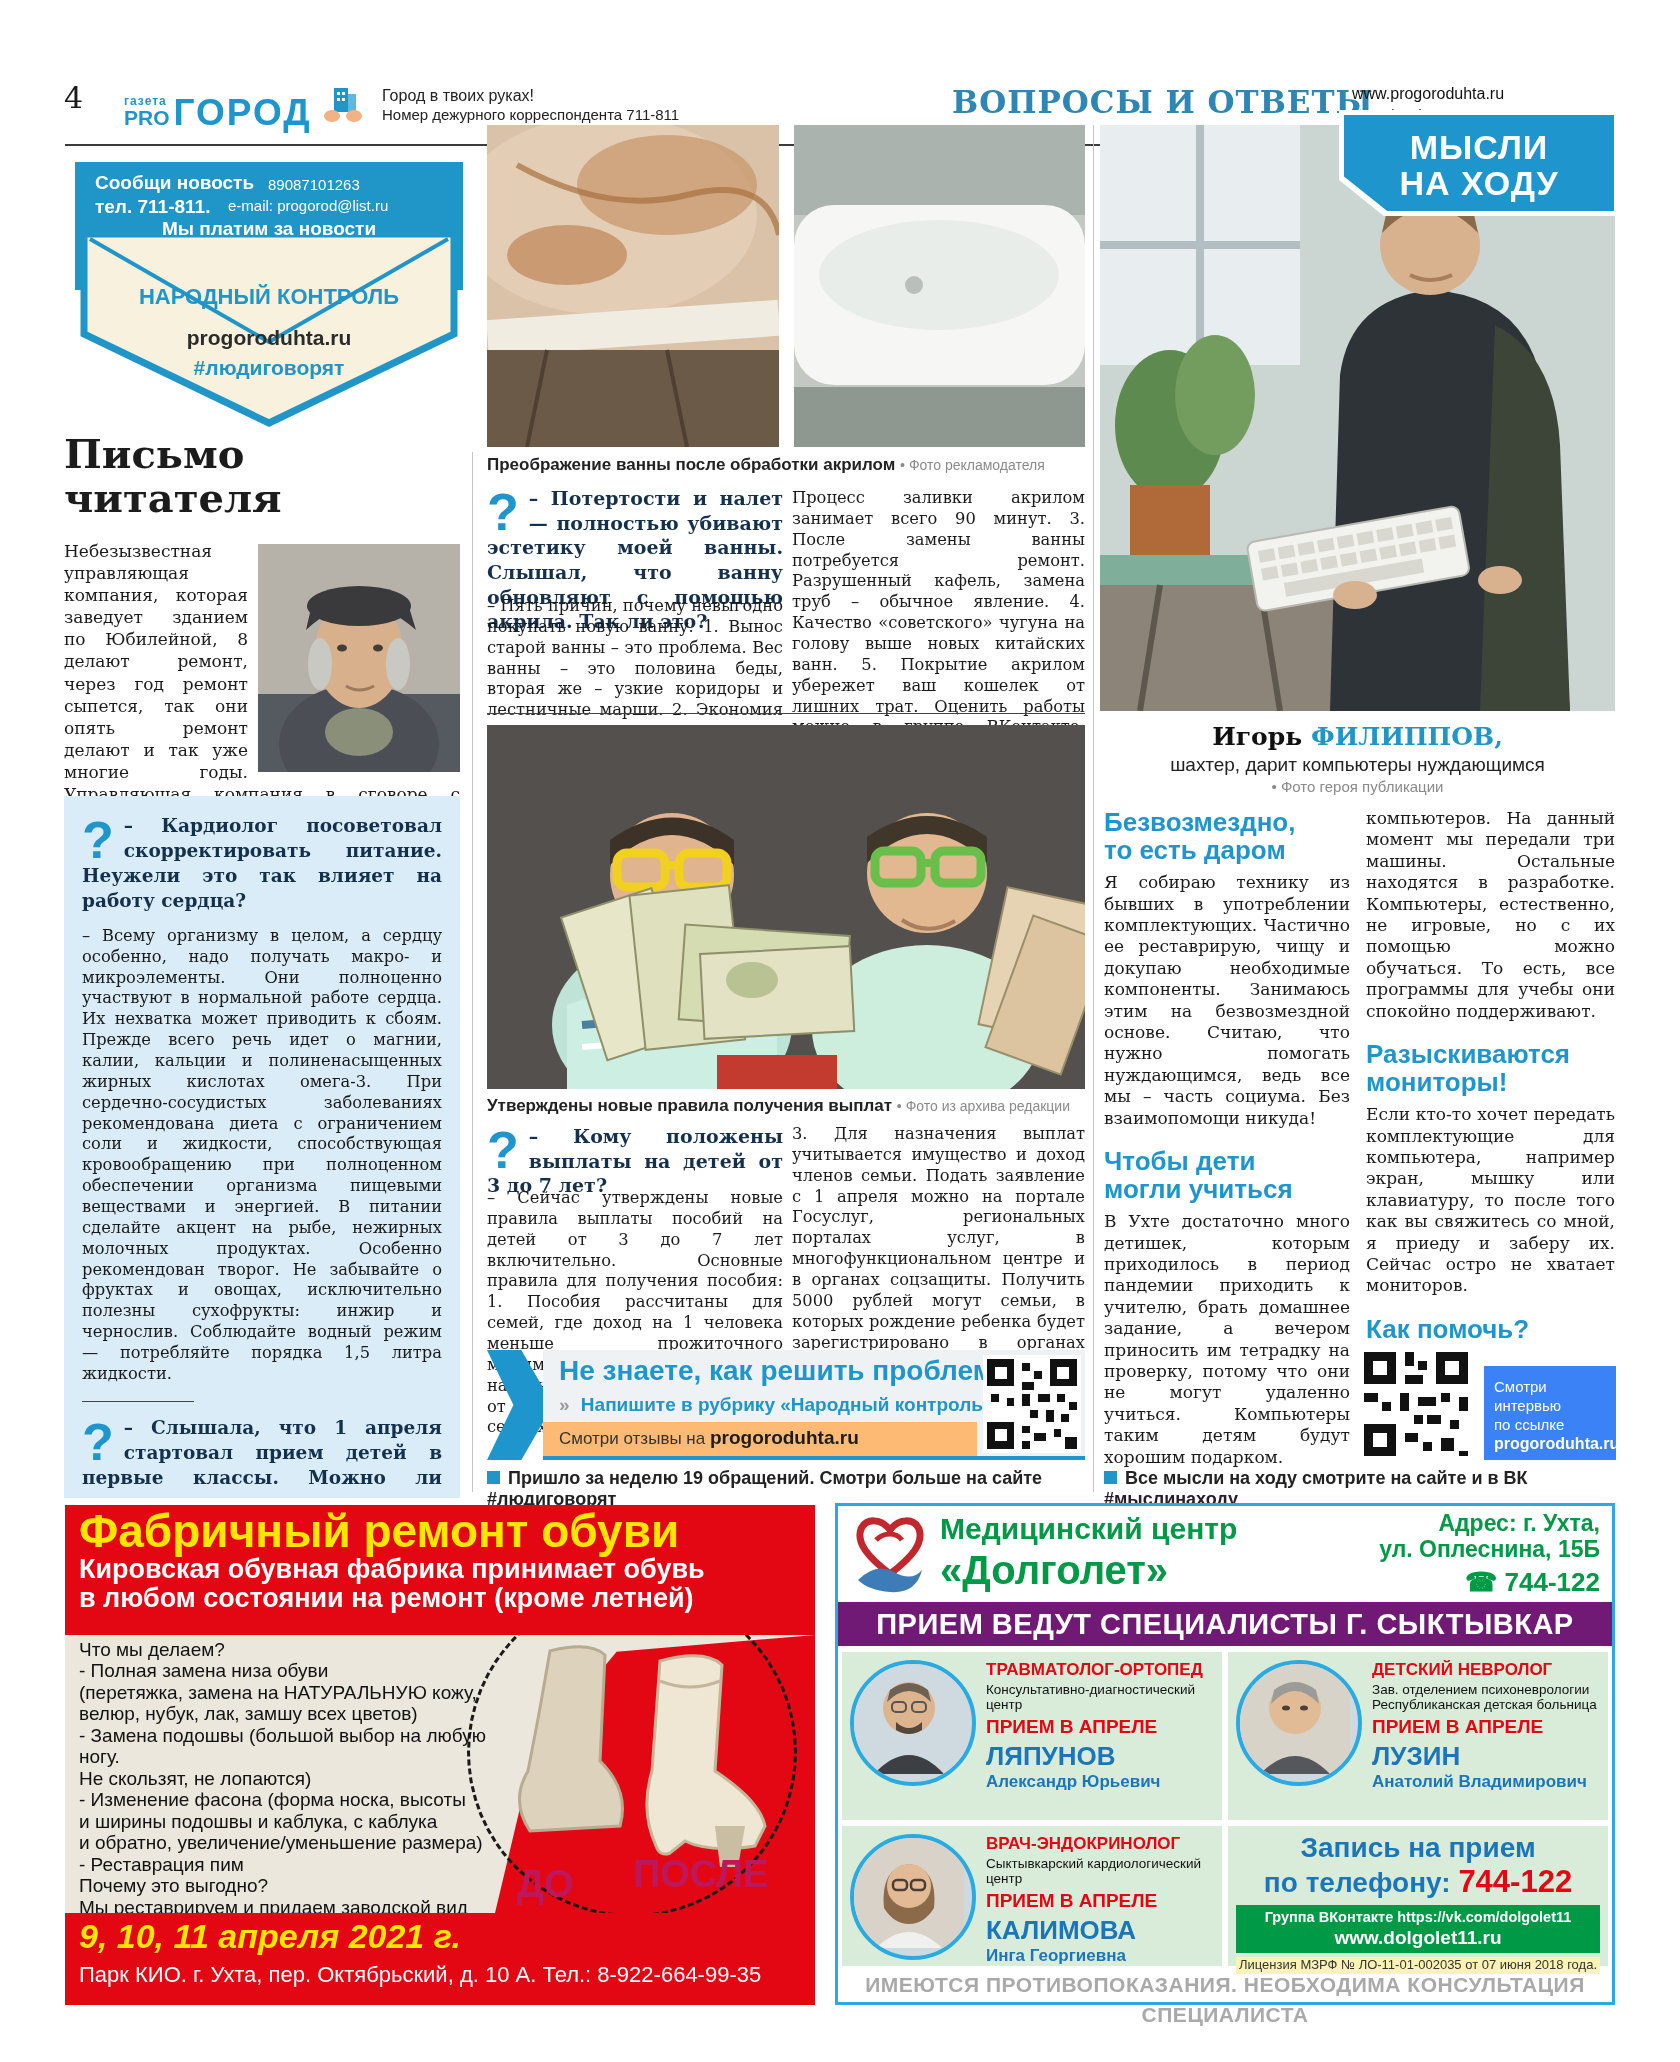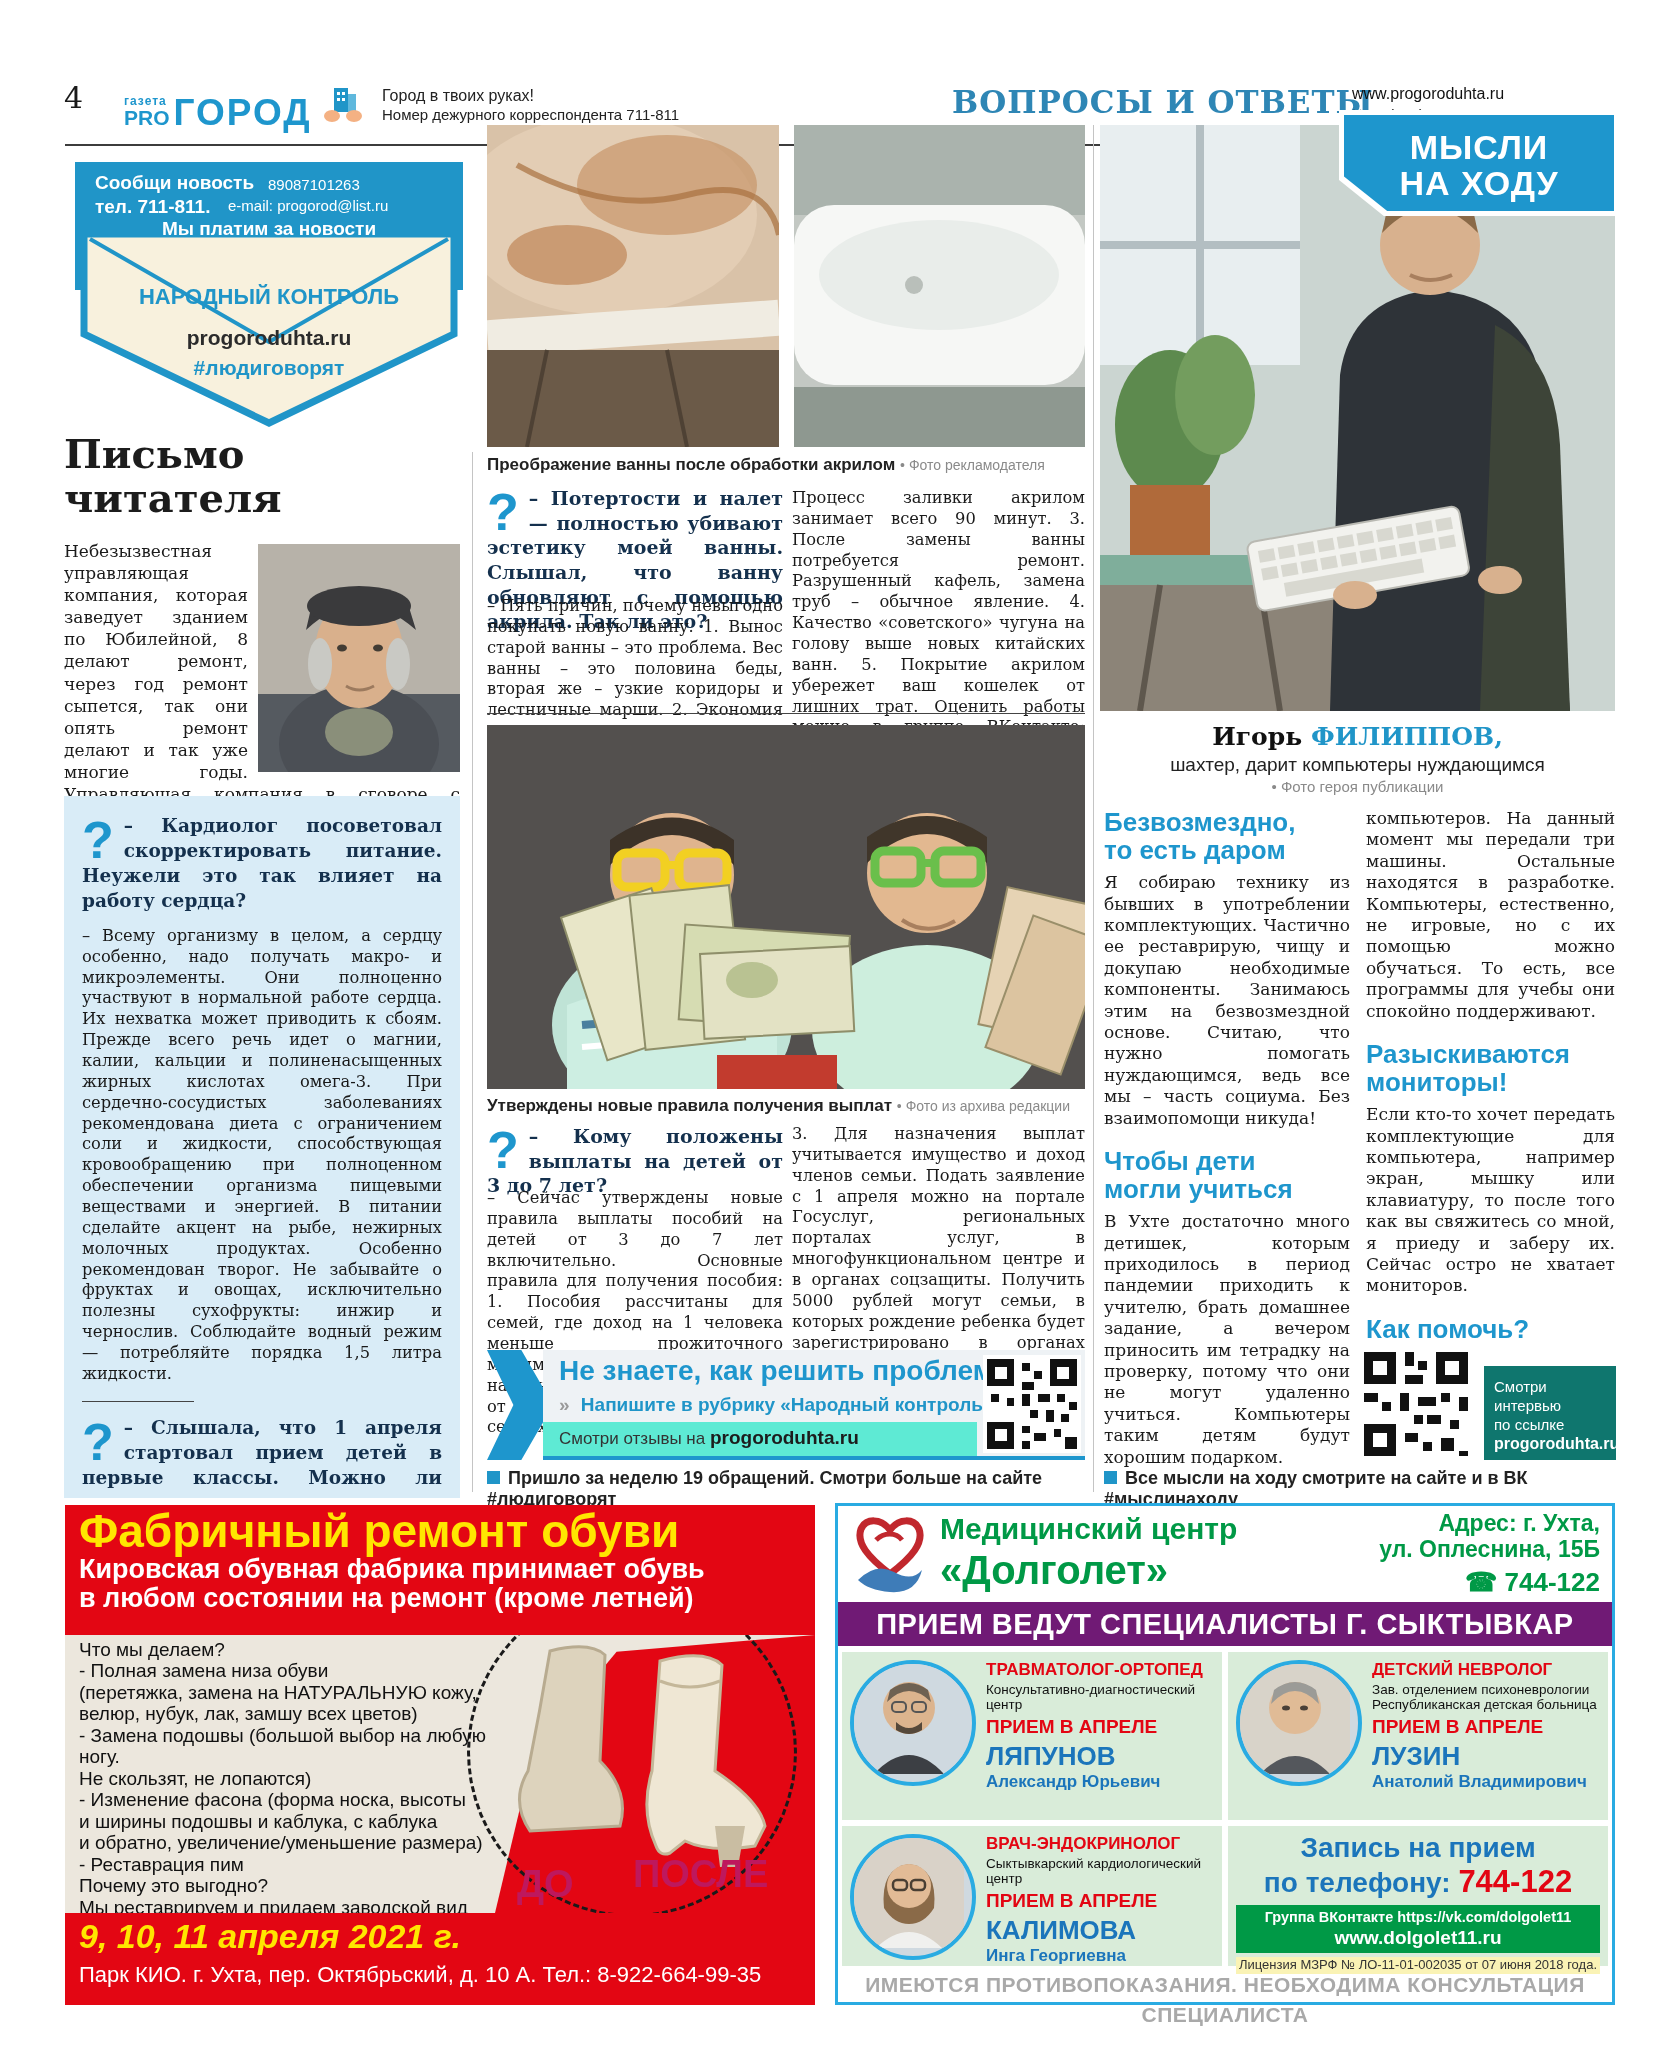--- a/index.html
+++ b/index.html
@@ -74,21 +74,21 @@
 
   
   #mid-banner{left:487px;top:1350px;width:598px;height:110px;}
   #banner-chev{position:absolute;left:0;top:0;width:66px;height:110px;background:#1e96cd;
      clip-path:polygon(0 0,52% 0,100% 50%,52% 100%,0 100%,40% 50%);}
   #banner-body{position:absolute;left:56px;top:0;right:0;height:110px;background:#eef2f5;
      border-bottom:4px solid #1e96cd;box-sizing:border-box;}
   #banner-title{position:absolute;left:16px;top:5px;font:700 28px "Liberation Sans",sans-serif;color:#1e96cd;}
   #banner-sub{position:absolute;left:16px;top:44px;font:700 19px "Liberation Sans",sans-serif;color:#2095c8;}
   #banner-sub .arr{color:#9a9a9a;margin-right:6px;}
-  #banner-strip{position:absolute;left:0;right:108px;bottom:0;height:34px;background:#5eead4;
+  #banner-strip{position:absolute;left:0;right:108px;bottom:0;height:34px;background:#fdba74;
      padding:5px 0 0 16px;box-sizing:border-box;font-size:17px;color:#333;}
   #banner-strip b{font-size:19px;color:#1c1c1c;}
   .qr{background:#fff;}
   #banner-qr{position:absolute;right:4px;top:5px;width:98px;height:98px;}
   .mid-foot{font:700 18px "Liberation Sans",sans-serif;color:#222;}
   #mid-footer{left:487px;top:1468px;width:598px;}
   .sq{display:inline-block;width:13px;height:13px;background:#2095c8;margin-right:8px;}
 
   
   #igor-photo{left:1100px;top:125px;width:515px;height:586px;}
@@ -101,21 +101,21 @@
   #igor-name{font:700 25px "DejaVu Serif",serif;color:#111;}
   #igor-name .blue{color:#2095c8;}
   #igor-sub{font:400 19px "Liberation Sans",sans-serif;color:#222;margin-top:3px;}
   #igor-credit{font:400 15px "Liberation Sans",sans-serif;color:#8a8a8a;margin-top:2px;}
   .t-col{font:17px/1.26 "DejaVu Serif",serif;text-align:justify;}
   #tcolA{left:1104px;top:808px;width:246px;height:660px;overflow:hidden;}
   #tcolB{left:1366px;top:808px;width:249px;height:540px;overflow:hidden;}
   .t-h{font:700 26px/1.08 "Liberation Sans",sans-serif;color:#1e96cd;margin:18px 0 8px 0;text-align:left;}
   .t-h.first{margin-top:0;}
   #t-qr{left:1360px;top:1348px;width:112px;height:112px;}
-  #t-qrbox{left:1484px;top:1366px;width:132px;height:94px;background:#0f766e;color:#fff;
+  #t-qrbox{left:1484px;top:1366px;width:132px;height:94px;background:#3b82f6;color:#fff;
      padding:12px 10px;box-sizing:border-box;font:400 15px/1.25 "Liberation Sans",sans-serif;}
   #t-qrbox .b{font-weight:700;font-size:16px;}
   #t-footer{left:1104px;top:1468px;width:512px;}
 
   
   #shoe-ad{left:65px;top:1505px;width:750px;height:500px;background:#ece7dd;}
   #shoe-head{position:absolute;left:0;top:0;width:100%;height:130px;background:#e30613;
      padding:2px 14px;box-sizing:border-box;}
   #shoe-title{font:700 46px "Liberation Sans",sans-serif;color:#ffe600;line-height:1.05;}
   .shoe-sub{font:700 27px/1.08 "Liberation Sans",sans-serif;color:#fff;}

